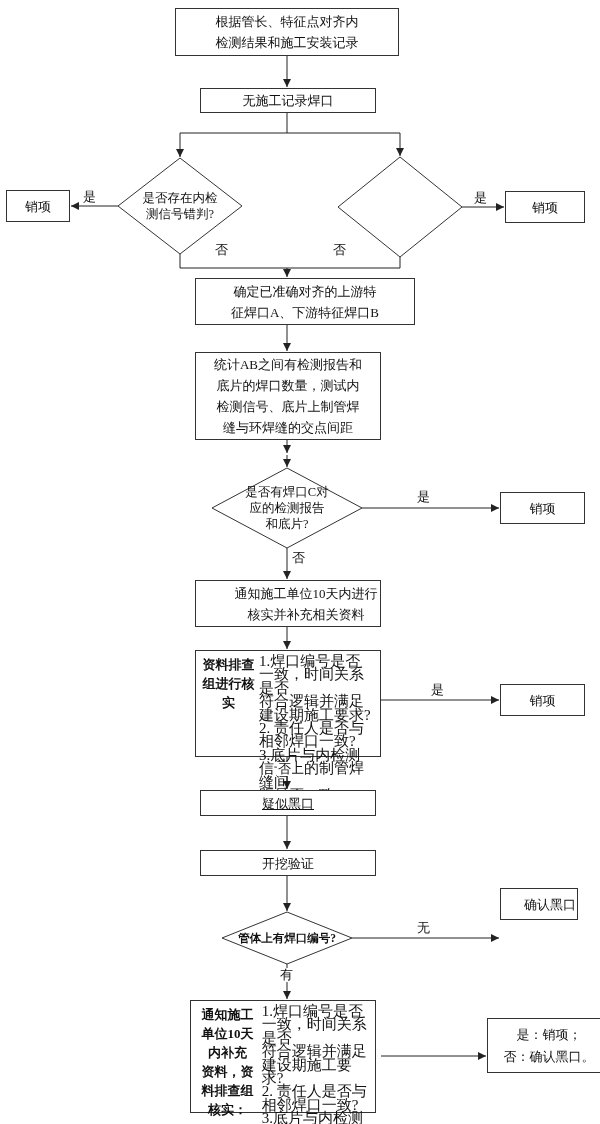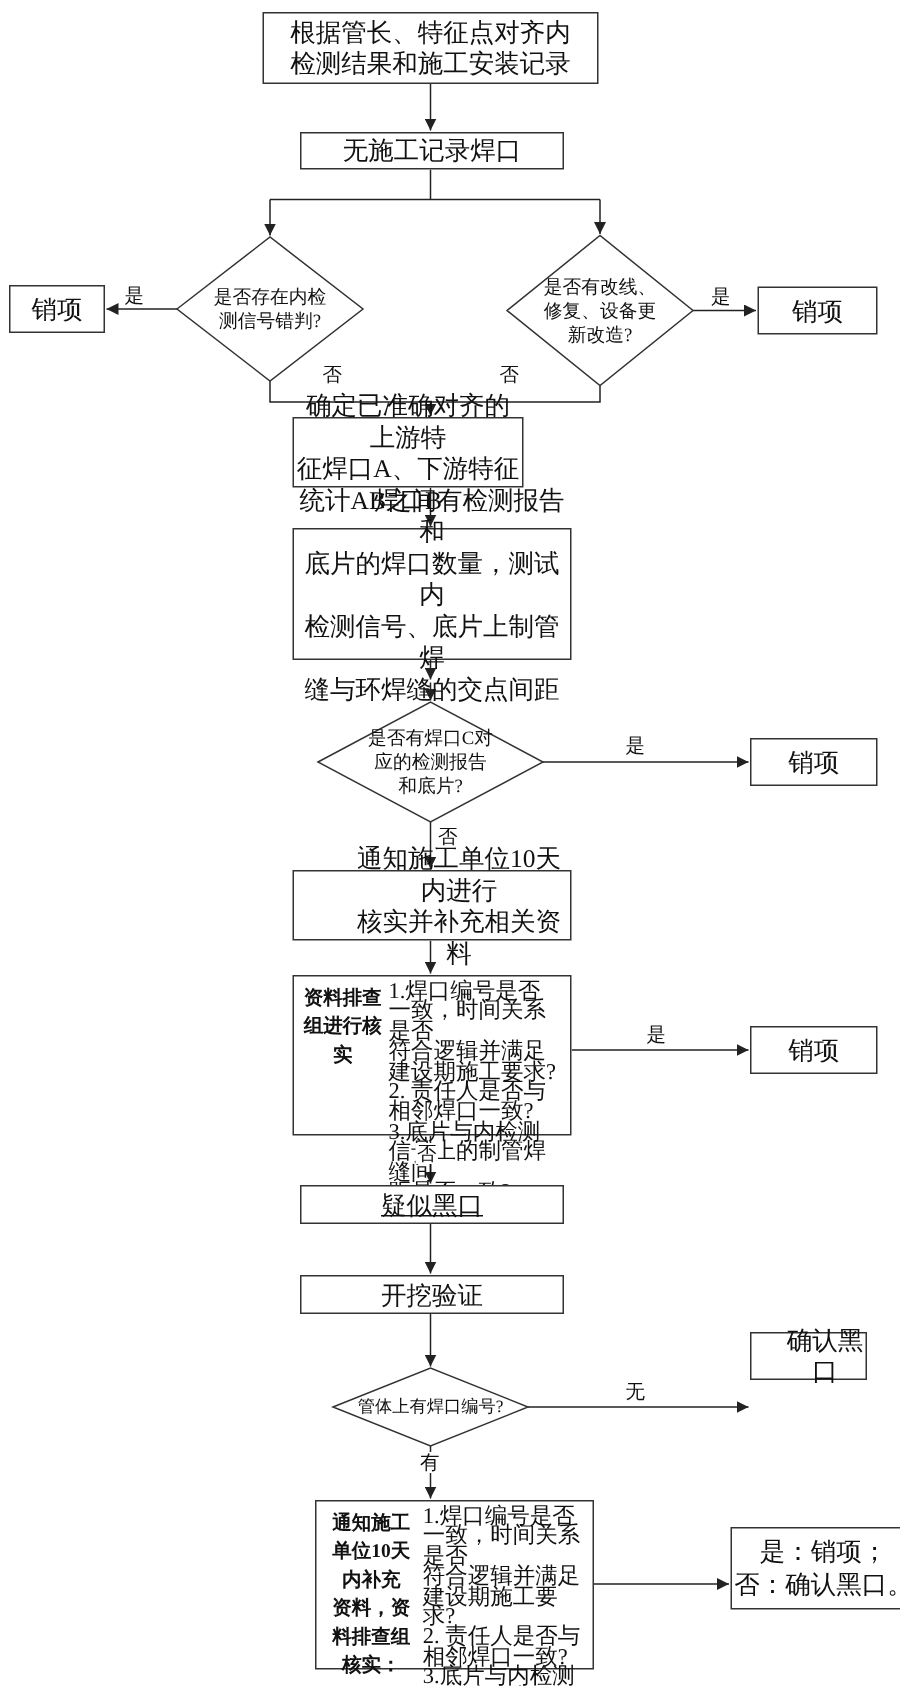--- a/index.html
+++ b/index.html
@@ -4,21 +4,21 @@
 <style>
   html,body{margin:0;padding:0;background:#fff;}
   .canvas{
     position:relative;width:600px;height:1124px;background:#fff;overflow:hidden;
     font-family:"Liberation Serif","DejaVu Serif",serif;color:#111;
   }
   .canvas svg{position:absolute;left:0;top:0;}
   .box{
     position:absolute;box-sizing:border-box;border:1px solid #333;background:#fff;
     display:flex;align-items:center;justify-content:center;text-align:center;
-    font-size:17px;line-height:21px;white-space:pre-line;
+    font-size:13px;line-height:21px;white-space:pre-line;
   }
   .dtext{
     position:absolute;display:flex;align-items:center;justify-content:center;
     text-align:center;font-size:12.5px;line-height:16px;white-space:pre-line;
   }
   .lbl{position:absolute;font-size:13px;line-height:14px;white-space:pre-line;background:#fff;padding:0 1px;}
   .listbox{
     position:absolute;box-sizing:border-box;border:1px solid #333;background:#fff;
     display:flex;flex-direction:row;align-items:stretch;padding:4px 4px 2px 4px;
   }
@@ -76,21 +76,21 @@
     </g>
   </svg>
 
   <div class="box" style="left:175px;top:8px;width:224px;height:48px;">根据管长、特征点对齐内
 检测结果和施工安装记录</div>
   <div class="box" style="left:200px;top:88px;width:176px;height:25px;">无施工记录焊口</div>
 
   <div class="box" style="left:6px;top:190px;width:64px;height:32px;">销项</div>
   <div class="box" style="left:505px;top:191px;width:80px;height:32px;">销项</div>
 
-  <div class="box" style="left:195px;top:278px;width:154px;height:47px;">确定已准确对齐的上游特
+  <div class="box" style="left:195px;top:278px;width:220px;height:47px;">确定已准确对齐的上游特
 征焊口A、下游特征焊口B</div>
   <div class="box" style="left:195px;top:352px;width:186px;height:88px;line-height:21px;">统计AB之间有检测报告和
 底片的焊口数量，测试内
 检测信号、底片上制管焊
 缝与环焊缝的交点间距</div>
 
   <div class="box" style="left:500px;top:492px;width:85px;height:32px;">销项</div>
 
   <div class="box" style="left:195px;top:580px;width:186px;height:47px;padding-left:36px;">通知施工单位10天内进行
 核实并补充相关资料</div>
@@ -104,42 +104,39 @@
 距是否一致?</div>
   </div>
 
   <div class="box" style="left:500px;top:684px;width:85px;height:32px;">销项</div>
 
   <div class="box" style="left:200px;top:790px;width:176px;height:26px;text-decoration:underline;">疑似黑口</div>
   <div class="box" style="left:200px;top:850px;width:176px;height:26px;">开挖验证</div>
 
   <div class="box" style="left:500px;top:888px;width:78px;height:32px;padding-left:22px;">确认黑口</div>
 
-  <div class="listbox" style="left:210px;top:1000px;width:186px;height:113px;">
+  <div class="listbox" style="left:190px;top:1000px;width:186px;height:113px;">
     <div class="list-title">通知施工单位10天内补充
 资料，资料排查组核实：</div>
     <div class="list-items">1.焊口编号是否一致，时间关系是否
 符合逻辑并满足建设期施工要求?
 2. 责任人是否与相邻焊口一致?
 3.底片与内检测信号上的制管焊缝间
 距是否一致?</div>
   </div>
 
   <div class="box" style="left:487px;top:1018px;width:124px;height:55px;line-height:22px;">是：销项；
 否：确认黑口。</div>
 
   <div class="dtext" style="left:122px;top:181px;width:116px;height:50px;">是否存在内检
 测信号错判?</div>
-  <div class="dtext" style="left:342px;top:174px;width:116px;height:66px;">是否有改线、
-修复、设备更
-新改造?</div>
   <div class="dtext" style="left:214px;top:477px;width:146px;height:62px;">是否有焊口C对
 应的检测报告
 和底片?</div>
-  <div class="dtext" style="left:224px;top:928px;width:126px;height:20px;font-size:11.5px;">管体上有焊口编号?</div>
+  <div class="dtext" style="left:224px;top:928px;width:126px;height:20px;font-size:11.5px;font-weight:bold;">管体上有焊口编号?</div>
 
   <div class="lbl" style="left:82px;top:190px;">是</div>
   <div class="lbl" style="left:473px;top:191px;">是</div>
   <div class="lbl" style="left:214px;top:243px;">否</div>
   <div class="lbl" style="left:332px;top:243px;">否</div>
   <div class="lbl" style="left:416px;top:490px;">是</div>
   <div class="lbl" style="left:291px;top:551px;">否</div>
   <div class="lbl" style="left:430px;top:683px;">是</div>
   <div class="lbl" style="left:277px;top:762px;">否</div>
   <div class="lbl" style="left:416px;top:921px;">无</div>

